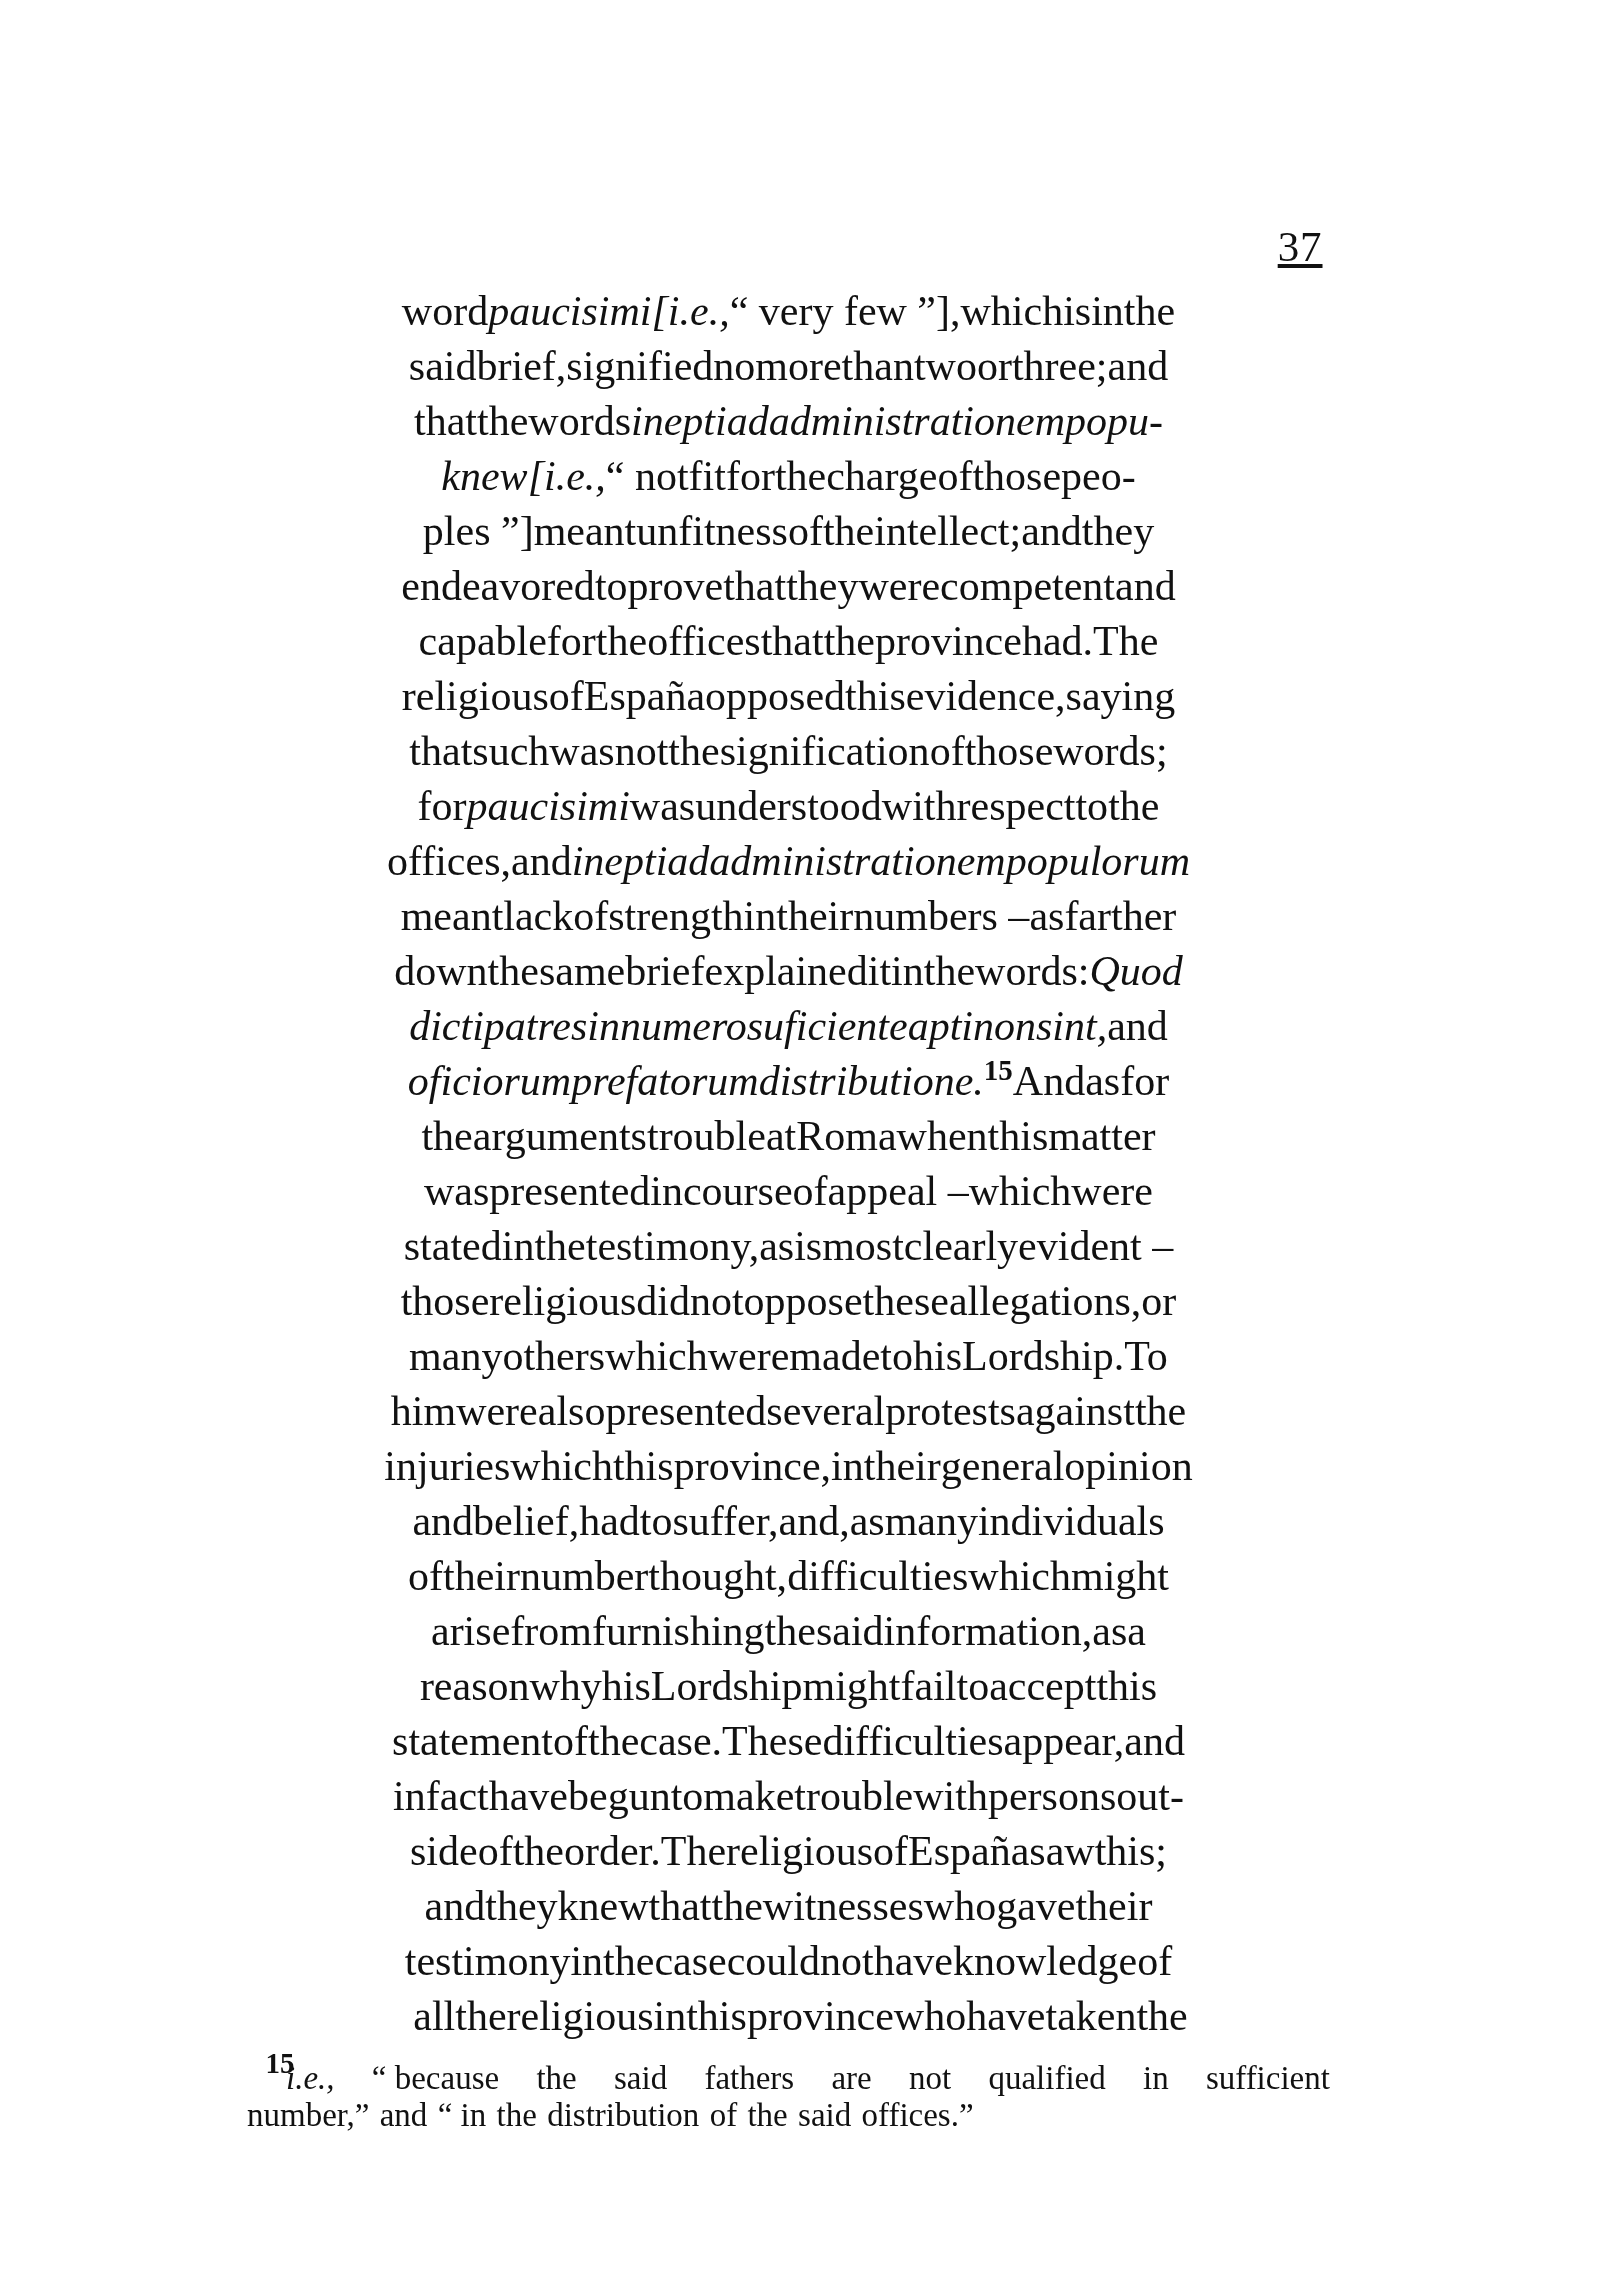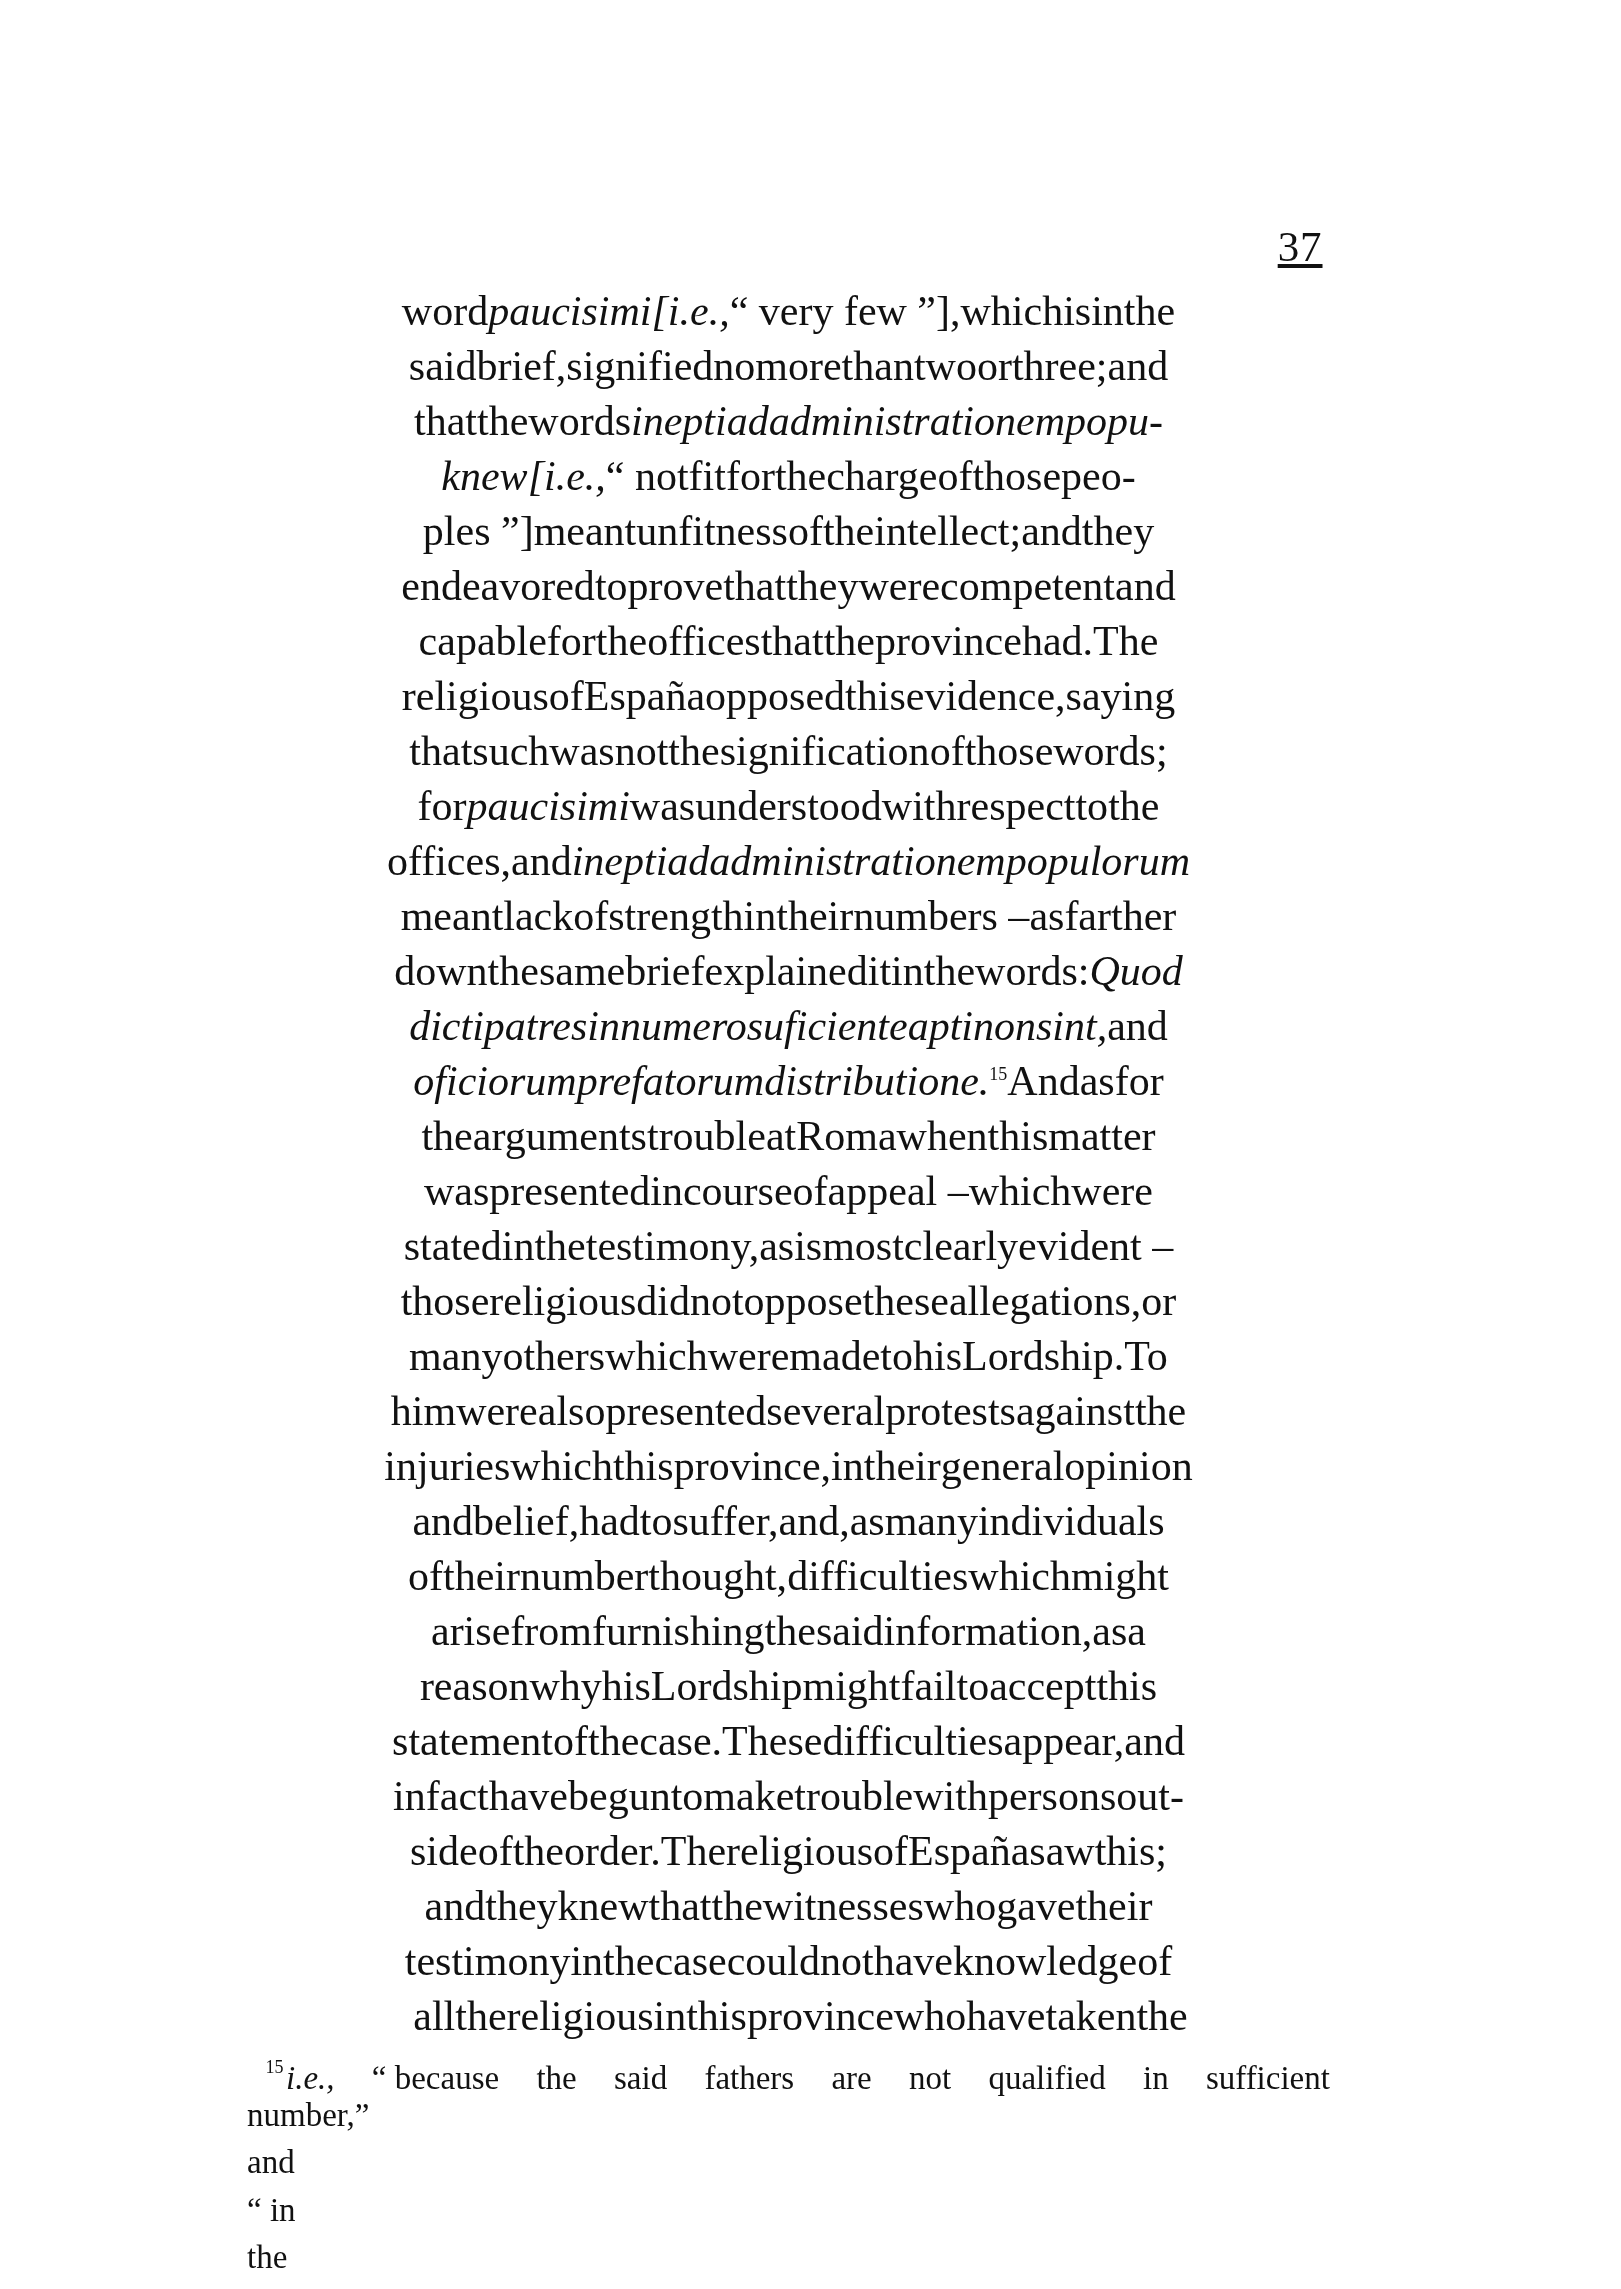--- a/index.html
+++ b/index.html
@@ -10,25 +10,25 @@
                   font-size: 32px; letter-spacing: 0.9px; }
   .running-head .title { position: absolute; left: 0; top: 7.5px; }
   .running-head .folio { position: absolute; right: 7.5px; top: 0; font-size: 43px; text-decoration: underline; }
   .body-text { position: absolute; top: 284px; left: 0; width: 1083px; }
   .line { height: 55px; line-height: 55px; font-size: 42px; text-align: justify;
           text-align-last: justify; white-space: nowrap; display: flex;
           justify-content: center; }
   .line.last { text-align-last: justify; margin-left: 24px; }
   .line span.w { display: inline-block; }
   .it { font-style: italic; }
-  .sup { font-size: 18px; vertical-align: super; line-height: 0; }
+  .sup { font-size: 29px; vertical-align: super; line-height: 0; font-weight: bold; }
   .footnotes { position: absolute; top: 2060px; left: 0; width: 1083px; font-size: 33px; }
   .fline { height: 37px; line-height: 37px; display: flex; justify-content: space-between; white-space: nowrap; }
   .fline.first { padding-left: 39px; }
-  .fline.last { justify-content: flex-start; gap: 10.3px; flex-direction: column; }
+  .fline.last { justify-content: flex-start; gap: 10.3px; }
 </style>
 </head>
 <body>
 
 <div class="page">
   <div class="running-head">
     <span class="folio">37</span>
   </div>
 
   <div class="body-text" id="body-text">

